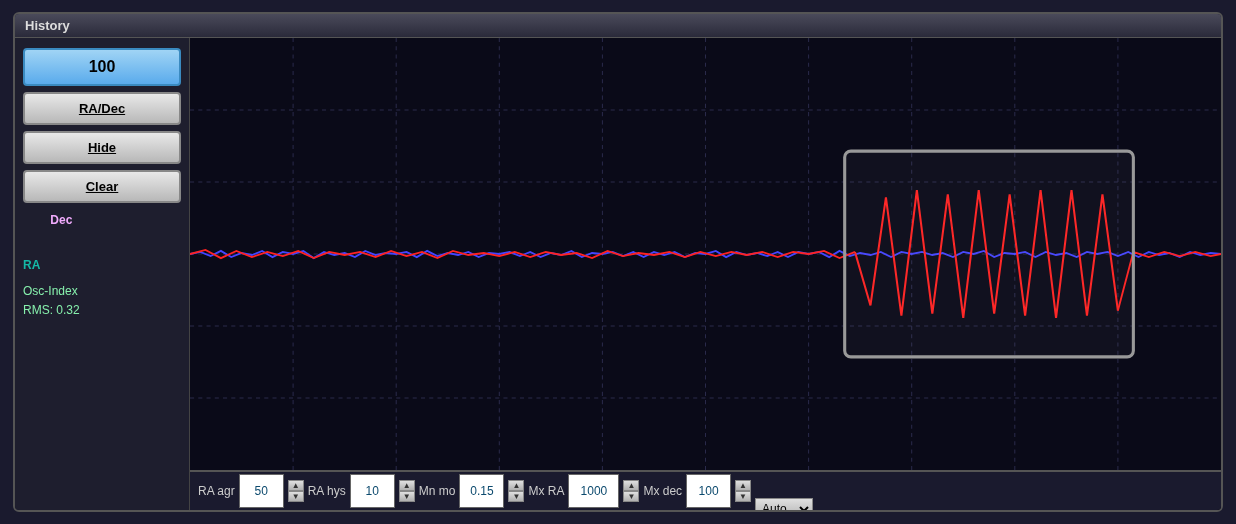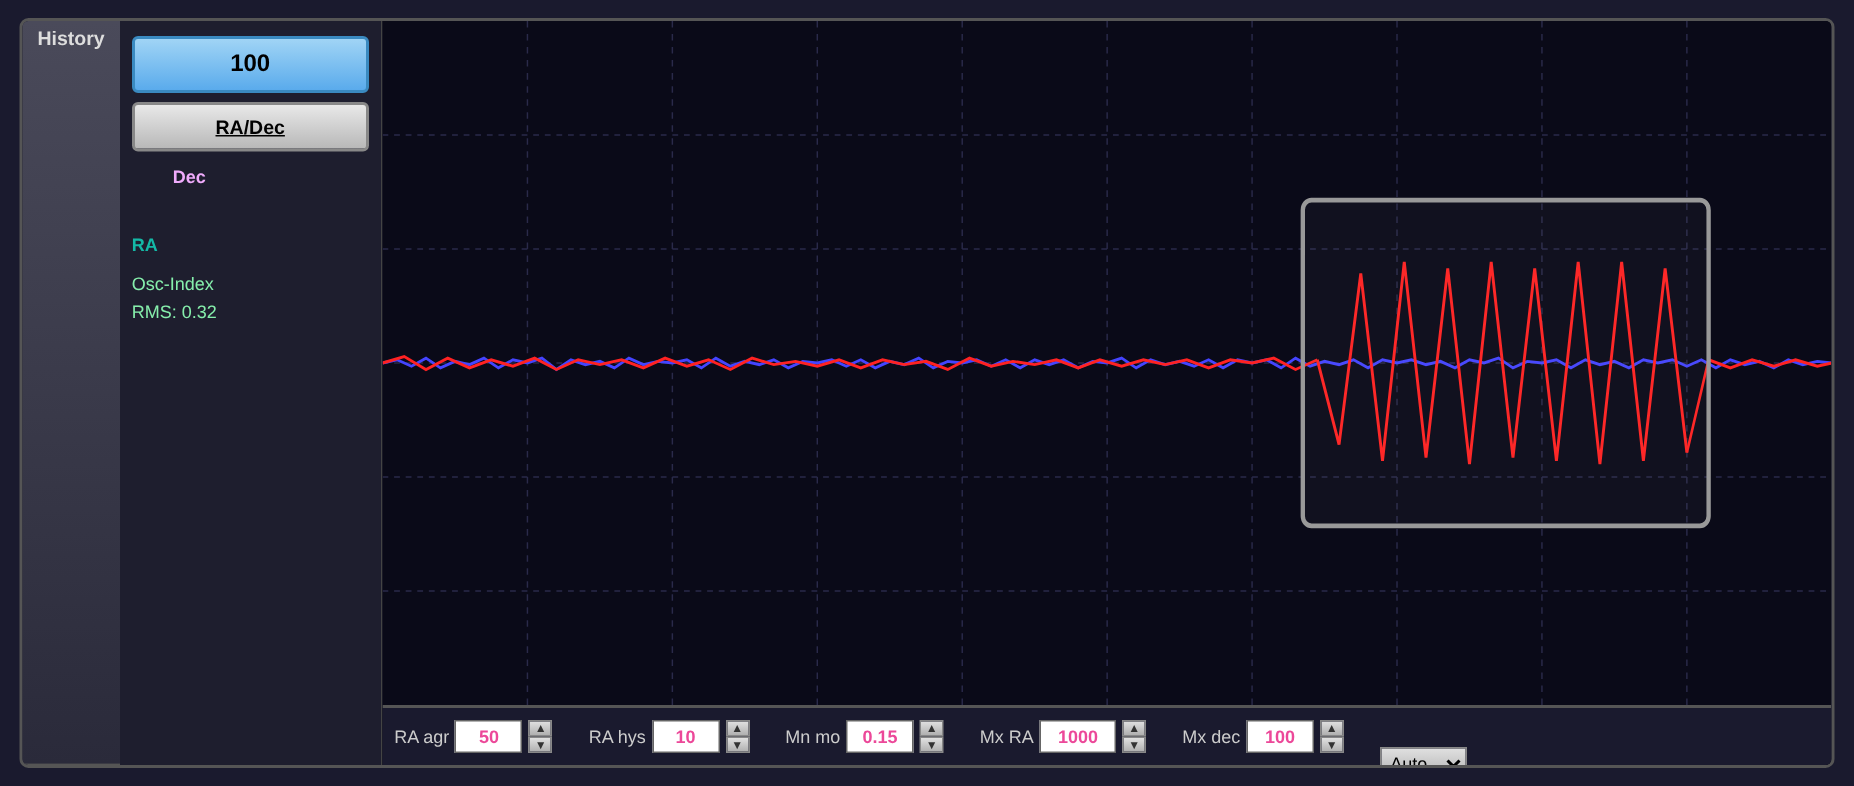--- a/index.html
+++ b/index.html
@@ -14,21 +14,21 @@
     }
     .window {
       width: 1210px;
       height: 500px;
       margin: 12px auto;
       background: #1a1a2e;
       border: 2px solid #555;
       border-radius: 6px;
       overflow: hidden;
       display: flex;
-      flex-direction: row;
+      flex-direction: column;
     }
     .title-bar {
       background: linear-gradient(to bottom, #4a4a5a, #2a2a3a);
       padding: 4px 10px;
       font-size: 13px;
       font-weight: bold;
       color: #ddd;
       border-bottom: 1px solid #555;
     }
     .content {
@@ -95,42 +95,42 @@
       height: calc(100% - 40px);
       display: block;
     }
     .bottom-bar {
       height: 40px;
       background: #1a1a2e;
       border-top: 2px solid #555;
       display: flex;
       align-items: center;
       padding: 0 8px;
-      gap: 24px;
+      gap: 4px;
     }
     .param-group {
       display: flex;
       align-items: center;
       gap: 4px;
     }
     .param-label {
       color: #ccc;
       font-size: 12px;
       white-space: nowrap;
     }
     .param-input {
       background: #fff;
       border: 1px solid #666;
-      color: #ec4899;
-      font-size: 12px;
-      font-weight: bold;
+      color: #0c4a6e;
+      font-size: 12px;
+      font-weight: normal;
       width: 45px;
       height: 22px;
       text-align: center;
-      padding: 4px 2px;
+      padding: 16px 2px;
     }
     .spinbox {
       display: flex;
       flex-direction: column;
       width: 16px;
     }
     .spin-btn {
       background: linear-gradient(to bottom, #e0e0e0, #b0b0b0);
       border: 1px solid #888;
       font-size: 8px;
@@ -162,20 +162,26 @@
   <div class="title-bar">
     <span>History</span>
   </div>
   <div class="content">
     <div class="sidebar">
       <div class="btn-100">
         <span>100</span>
       </div>
       <div class="btn-control">
         <span>RA/Dec</span>
+      </div>
+      <div class="btn-control">
+        <span>Hide</span>
+      </div>
+      <div class="btn-control">
+        <span>Clear</span>
       </div>
       <div class="legend">
         <span class="legend-ra">RA</span>
         <span class="legend-dec">Dec</span>
       </div>
       <div class="info-block">
         <div>
           <span>Osc-Index</span>
         </div>
         <div>

